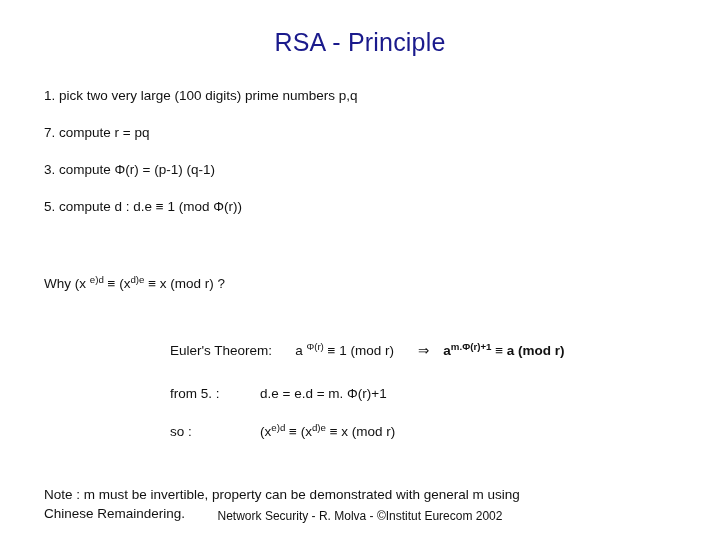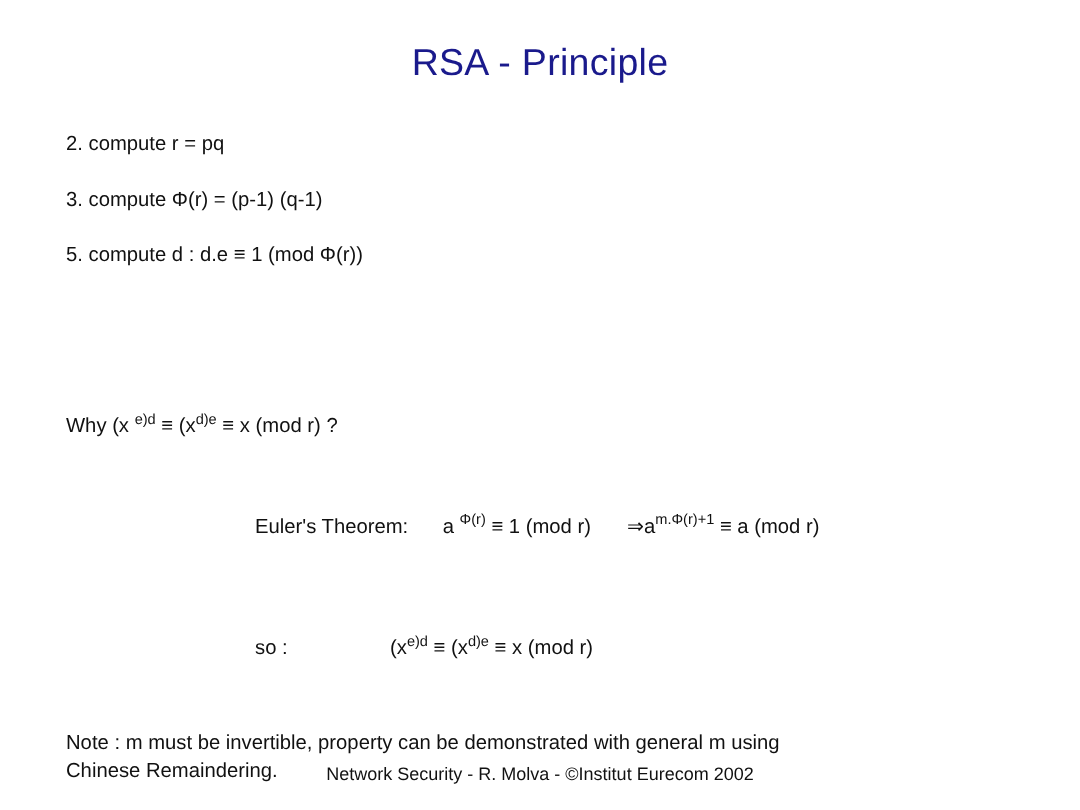--- a/index.html
+++ b/index.html
@@ -65,20 +65,22 @@
   .euler .expr1 {
     display: inline-block;
     margin-left: 23px;
   }
   .euler .arrow {
     display: inline-block;
     margin-left: 24px;
   }
   .euler .expr2 {
     display: inline-block;
+    margin-left: 14px;
+    font-weight: bold;
   }
   .from5 {
     position: absolute;
     top: 386px;
     left: 170px;
     font-size: 13.5px;
     color: #111111;
     white-space: nowrap;
   }
   .from5 .lbl {
@@ -122,33 +124,37 @@
   }
 </style>
 </head>
 <body>
 
 <div class="slide">
 
   <div class="title">RSA - Principle</div>
 
   <div class="steps">
-    <div class="step">2. compute r = pq</div>
+    <div class="step">1. pick two very large (100 digits) prime numbers p,q</div>
+    <div class="step">7. compute r = pq</div>
     <div class="step">3. compute Φ(r) = (p-1) (q-1)</div>
     <div class="step">5. compute d :  d.e ≡  1 (mod Φ(r))</div>
   </div>
 
   <div class="why">
     <span>Why (x </span><sup>e)d</sup><span> ≡ (x</span><sup>d)e</sup><span> ≡ x (mod r)   ?</span>
   </div>
 
   <div class="euler">
     <span class="lbl">Euler's Theorem:</span><span class="expr1"><span>a </span><sup>Φ(r)</sup><span> ≡ 1 (mod r)</span></span><span class="arrow">⇒</span><span class="expr2"><span>a</span><sup>m.Φ(r)+1</sup><span> ≡ a (mod r)</span></span>
   </div>
 
+  <div class="from5">
+    <span class="lbl">from 5. :</span><span>d.e = e.d = m. Φ(r)+1</span>
+  </div>
 
   <div class="so">
     <span class="lbl">so :</span><span>(x</span><sup>e)d</sup><span> ≡ (x</span><sup>d)e</sup><span> ≡ x  (mod r)</span>
   </div>
 
   <div class="note">
     <div>Note : m must be invertible, property can be demonstrated with general m using</div>
     <div>Chinese Remaindering.</div>
   </div>
 

